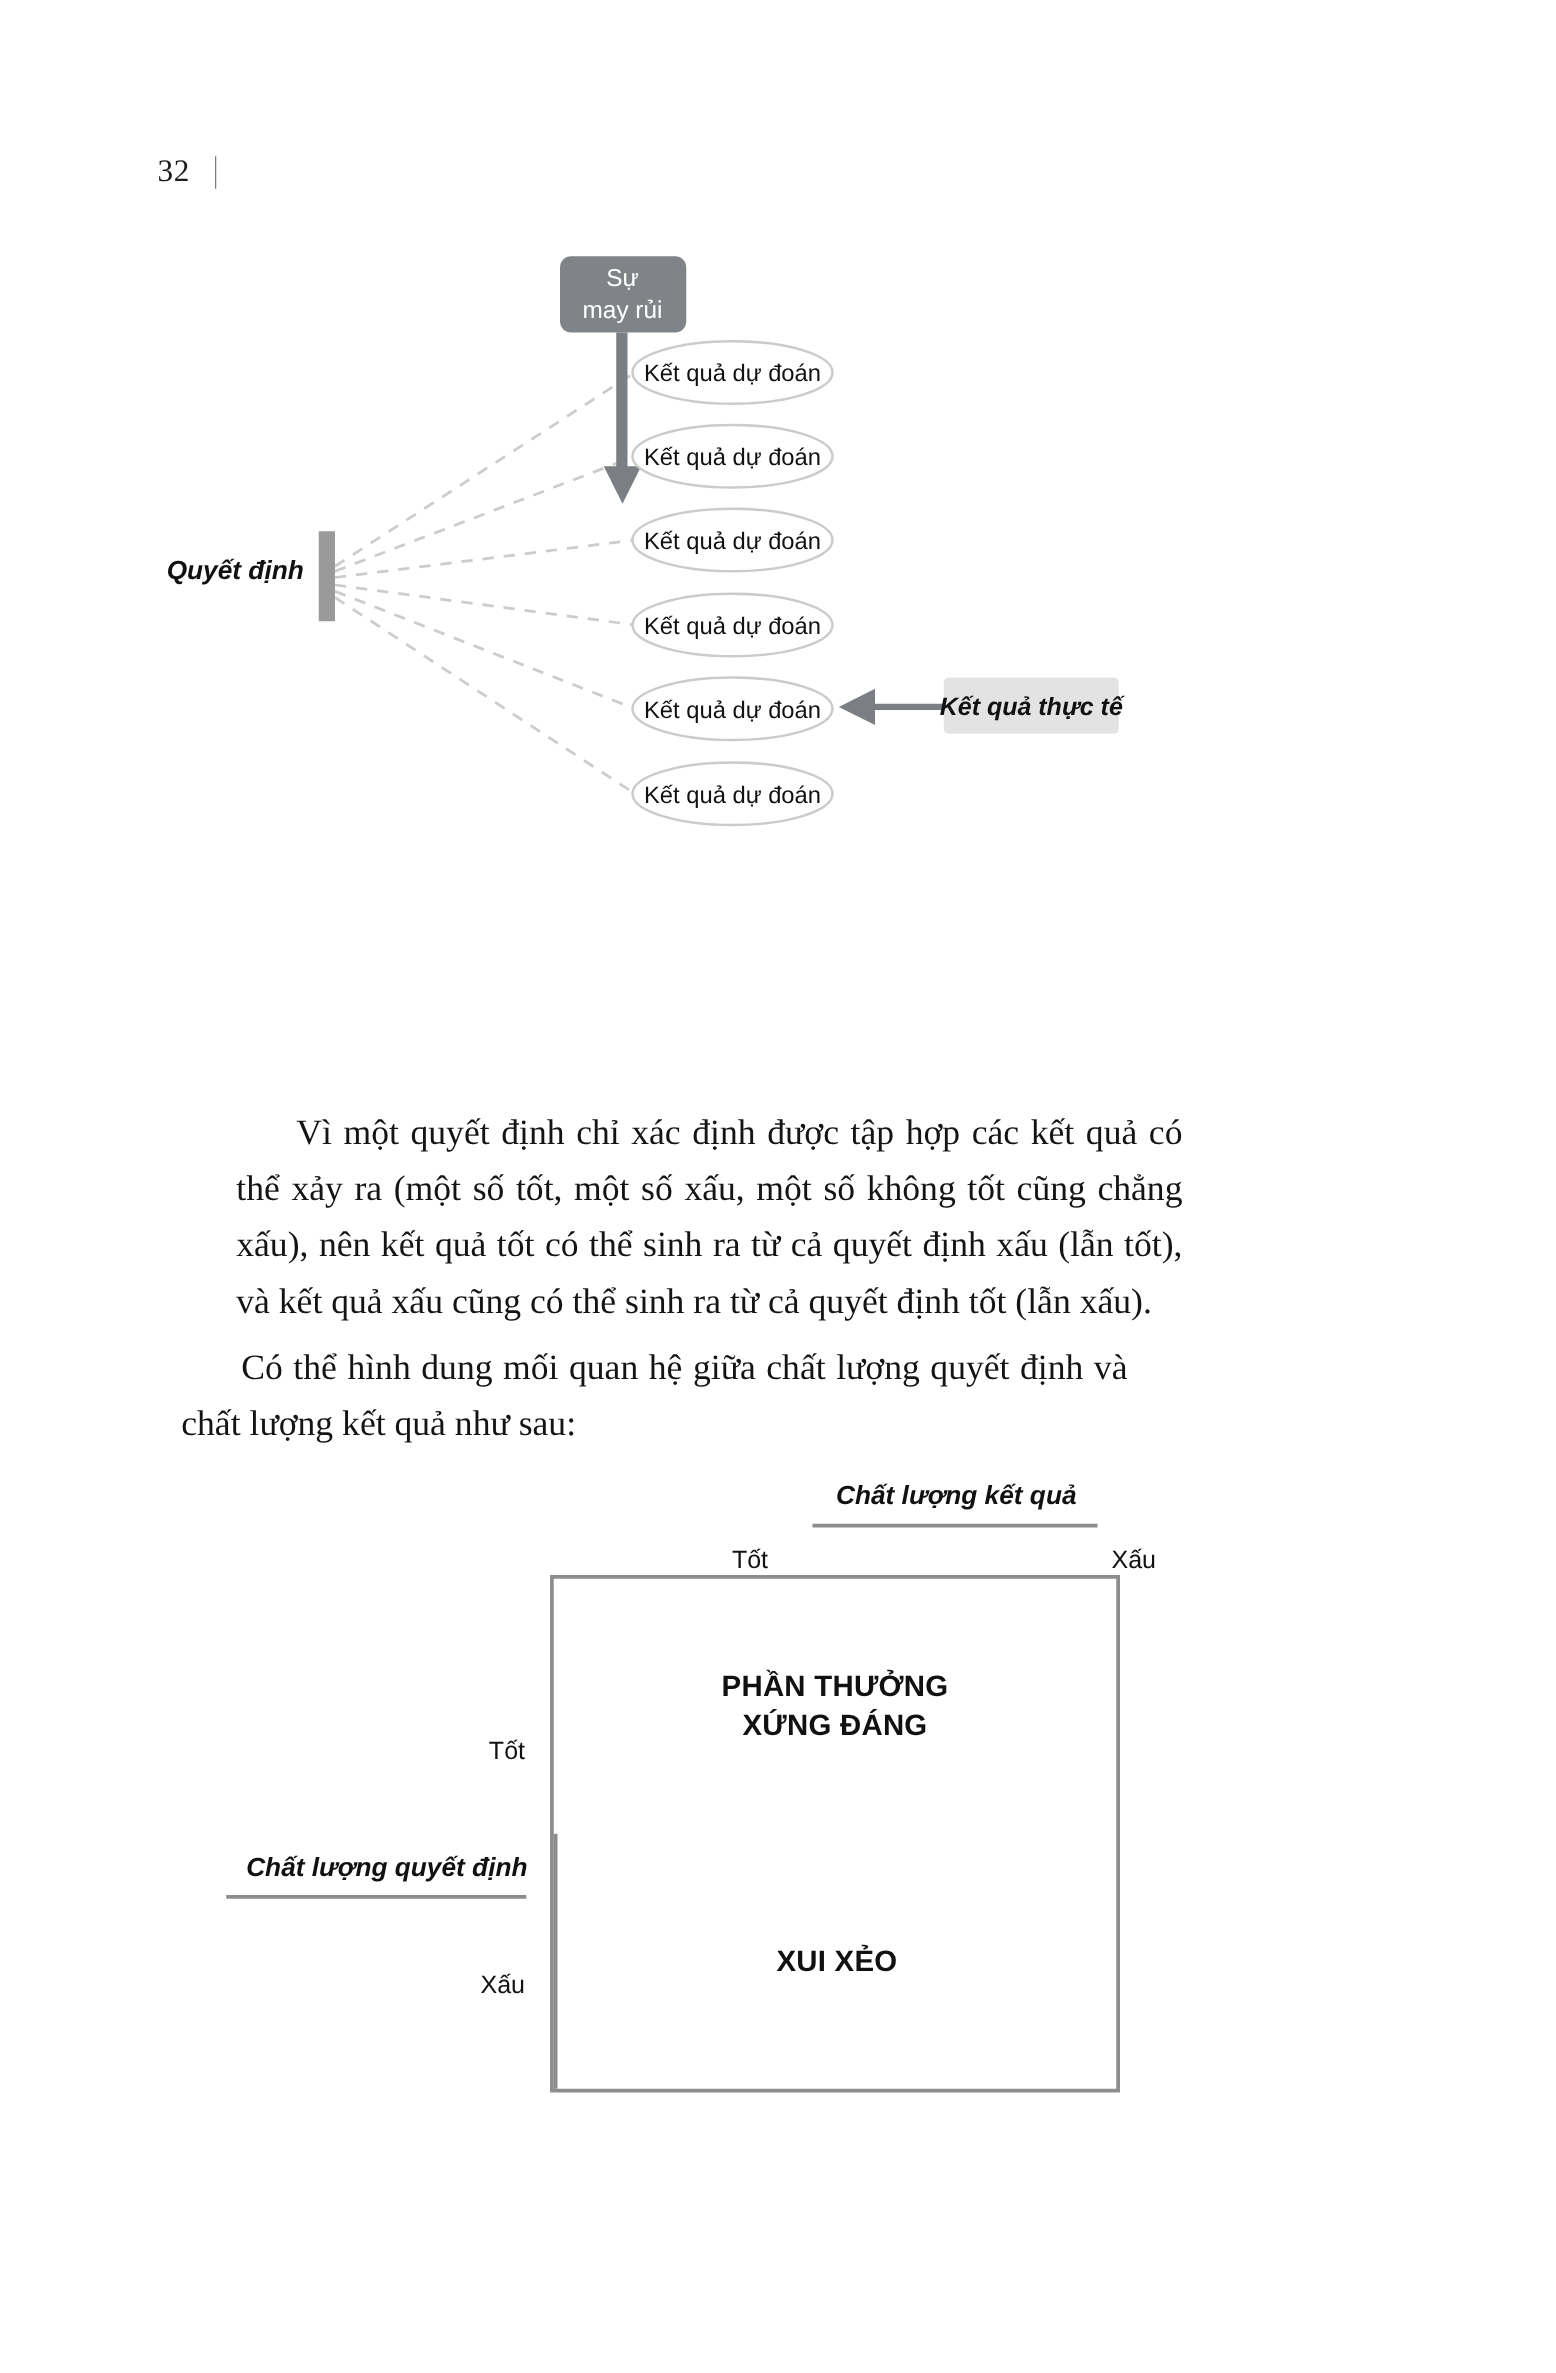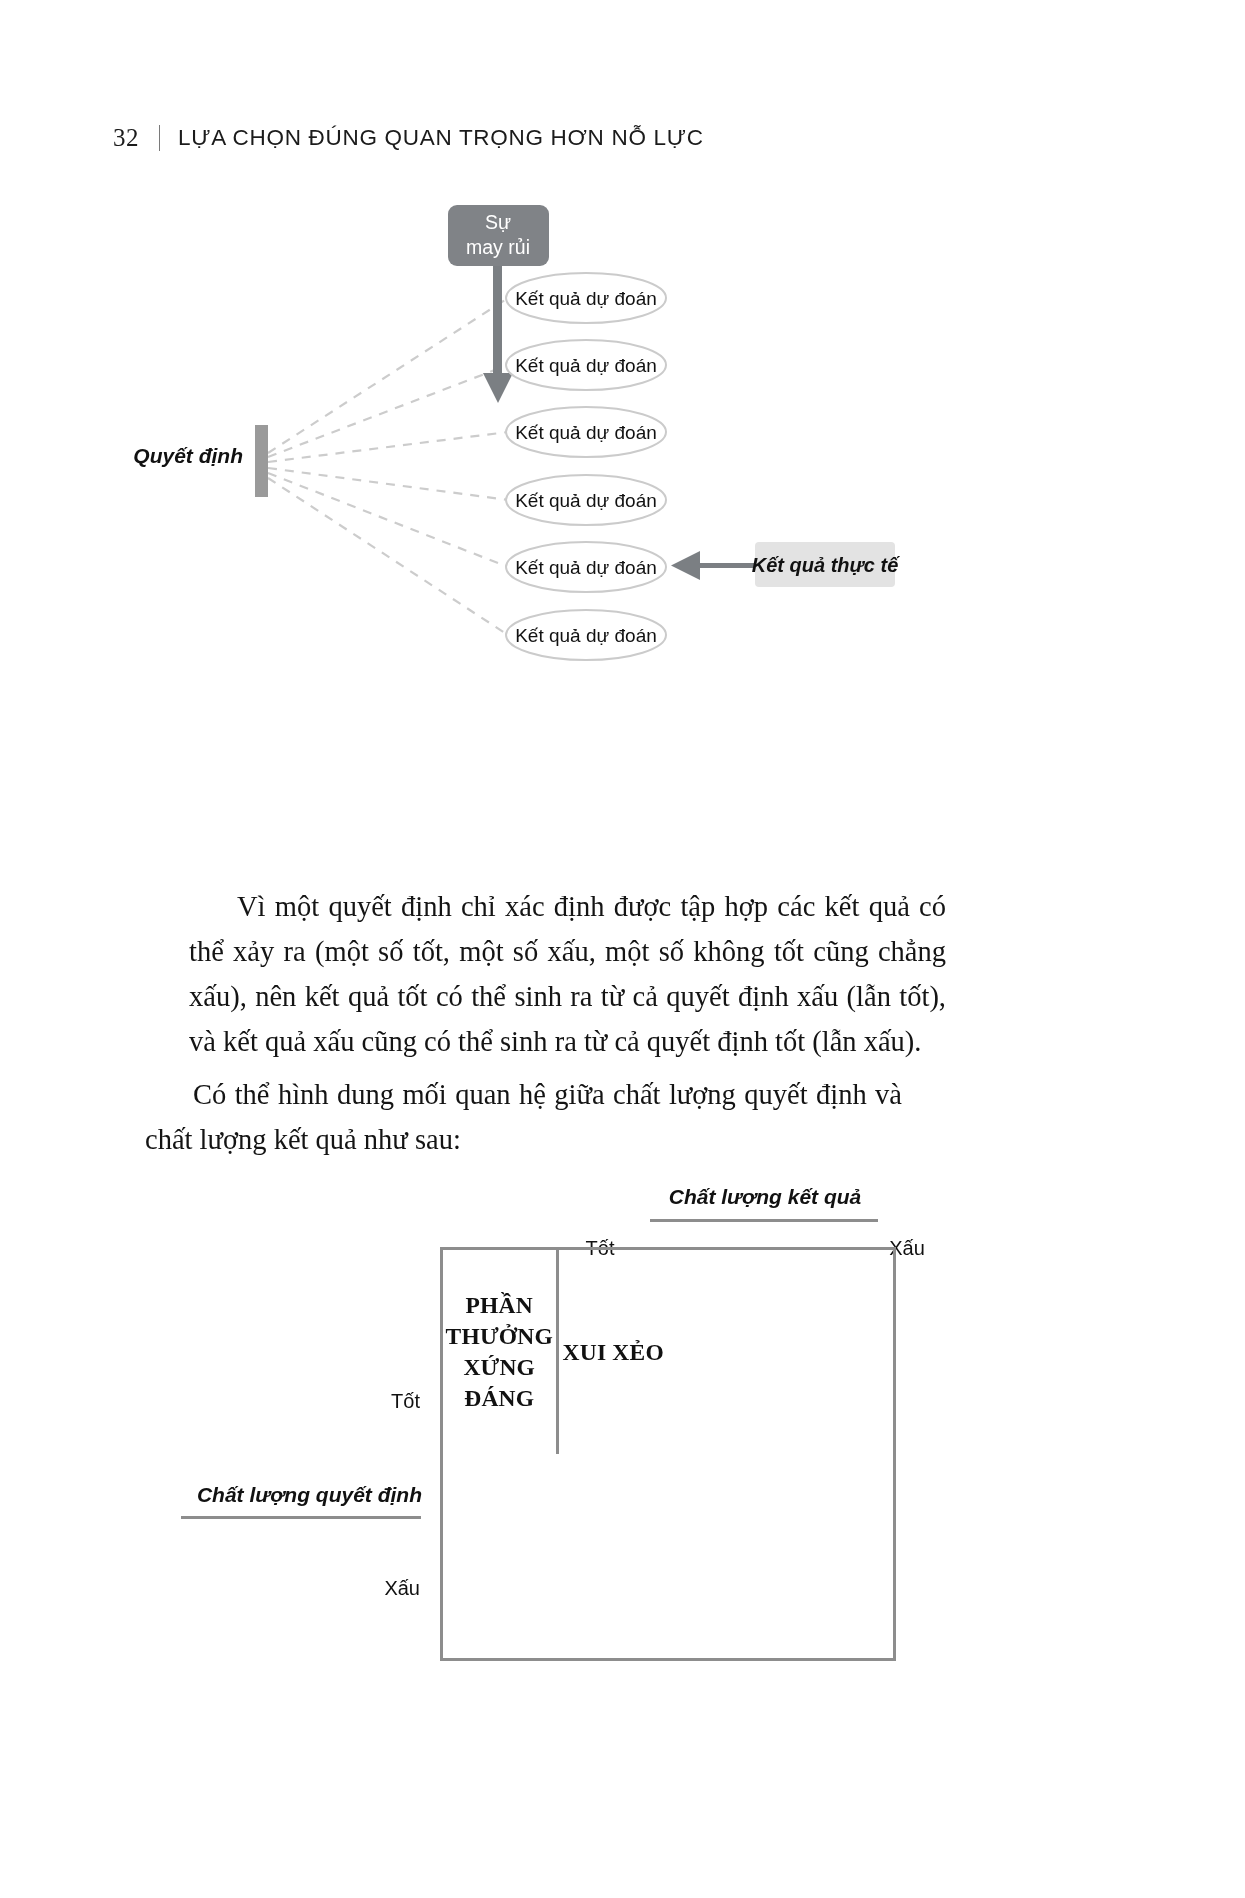--- a/index.html
+++ b/index.html
@@ -12,21 +12,21 @@
     height: 1898px;
     position: relative;
     font-family: "Liberation Serif", "DejaVu Serif", serif;
     color: #111111;
     overflow: hidden;
   }
 
   
   #running-header {
     position: absolute;
-    left: 113px;
+    left: 126px;
     top: 124px;
     display: flex;
     align-items: center;
     font-family: "Liberation Sans", "DejaVu Sans", sans-serif;
     color: #1b1b1b;
   }
   #running-header .pagenum {
     font-size: 25px;
     letter-spacing: .5px;
     font-family: "Liberation Serif", serif;
@@ -163,28 +163,27 @@
     text-align: right;
     font-size: 20px;
     color: #111111;
   }
   #matrix-row-head-good { top: 205px; }
   #matrix-row-head-bad  { top: 392px; }
 
   #matrix-grid {
     position: absolute;
     left: 440px;
-    top: 62px;
+    top: 75px;
     width: 450px;
     height: 408px;
     display: grid;
-    grid-template-columns: 1fr 1fr 1fr 1fr;
+    grid-template-columns: 1fr;
     grid-template-rows: 1fr 1fr;
     border: 3px solid #8d8d8d;
-    font-family: Liberation Serif, serif;
   }
   .matrix-cell {
     display: flex;
     align-items: center;
     justify-content: center;
     text-align: center;
     font-size: 23.5px;
     font-weight: bold;
     line-height: 31px;
     color: #111111;
@@ -194,21 +193,20 @@
   .matrix-cell.cell-br { border-left: 3px solid #8d8d8d; border-top: 3px solid #8d8d8d; }
   .matrix-cell.cell-tr { border-left: 3px solid #8d8d8d; }
   .matrix-cell.cell-bl { border-top: 3px solid #8d8d8d; }
 </style>
 </head>
 <body>
 
 <div id="running-header">
   <span class="pagenum">32</span>
   <span class="rule"></span>
-  <span class="title">LỰA CHỌN ĐÚNG QUAN TRỌNG HƠN NỖ LỰC</span>
 </div>
 
 <div id="figure-fan">
   <svg width="1245" height="500" viewBox="0 0 1245 500" xmlns="http://www.w3.org/2000/svg">
 
     <g stroke="#cccccc" stroke-width="2.2" stroke-dasharray="9 8" fill="none">
       <line x1="268" y1="268" x2="508" y2="113"></line>
       <line x1="268" y1="272" x2="508" y2="180"></line>
       <line x1="268" y1="277" x2="508" y2="247"></line>
       <line x1="268" y1="283" x2="508" y2="315"></line>

